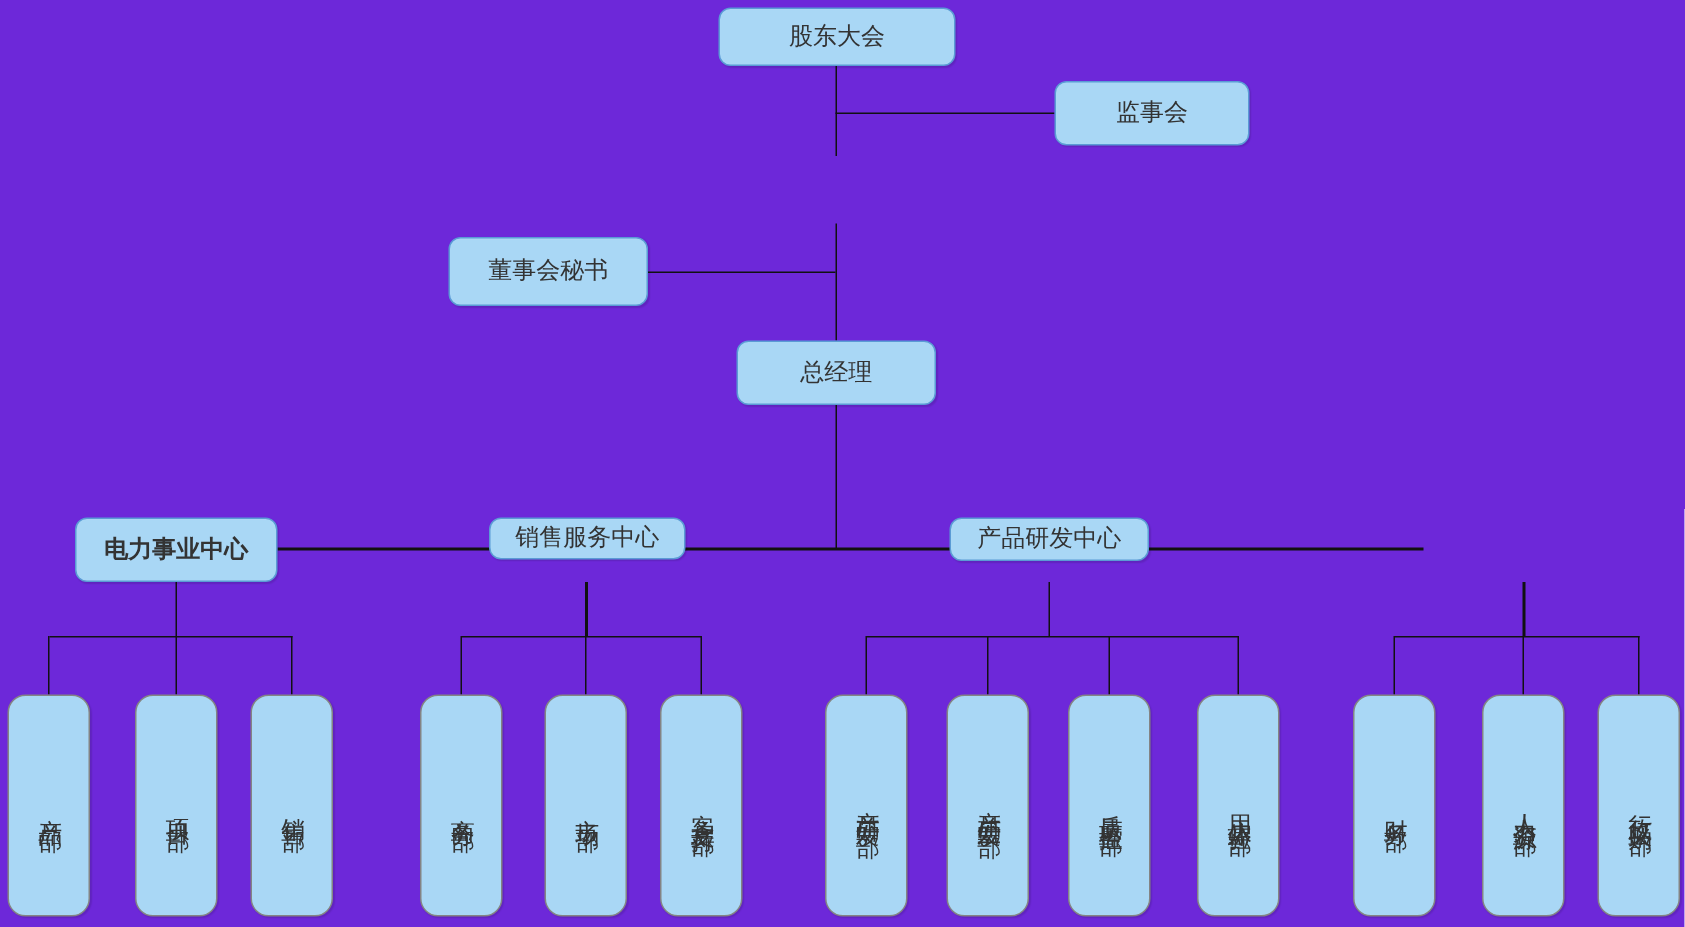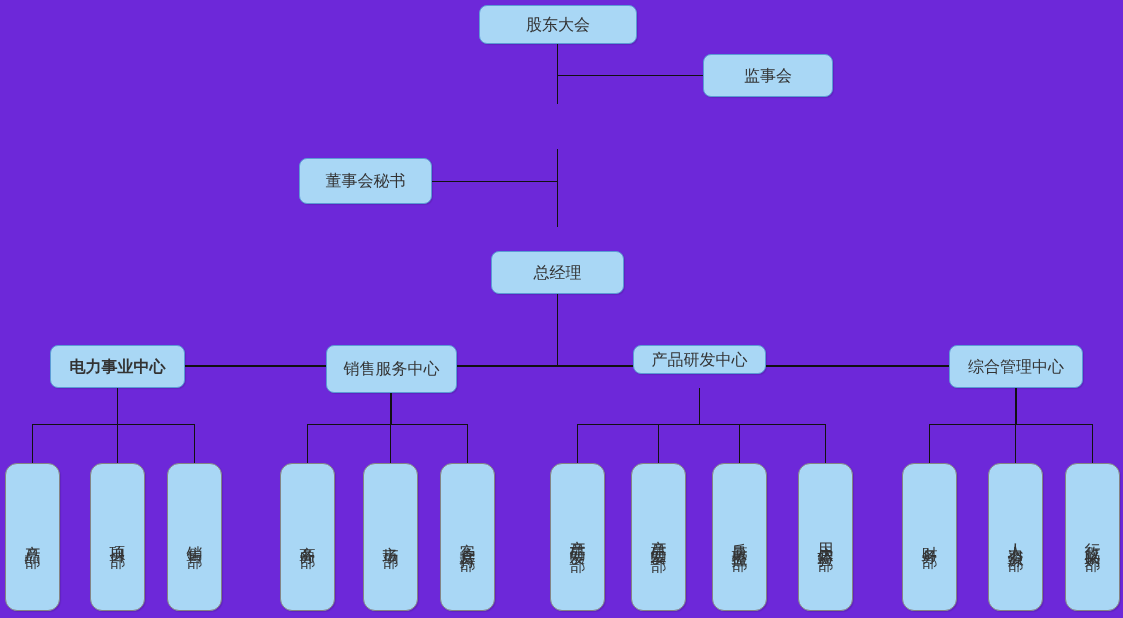--- a/index.html
+++ b/index.html
@@ -76,26 +76,25 @@
 
   <div class="vl" style="left:1015.25px; top:388px; height:36px;"></div>
   <div class="hl" style="left:929.5px; top:423.5px; width:163px;"></div>
   <div class="vl" style="left:928.75px; top:423.5px; height:39.5px;"></div>
   <div class="vl" style="left:1014.75px; top:423.5px; height:39.5px;"></div>
   <div class="vl" style="left:1091.75px; top:423.5px; height:39.5px;"></div>
 
   <div class="node h-node" style="left:479px; top:5px; width:158px; height:39px;">股东大会</div>
   <div class="node h-node" style="left:703px; top:54px; width:130px; height:43px;text-align:center;">监事会</div>
   <div class="node h-node" style="left:299px; top:158px; width:133px; height:46px;">董事会秘书</div>
-  <div class="node h-node" style="left:491px; top:227px; width:133px; height:43px;margin-top:24px;">总经理</div>
+  <div class="node h-node" style="left:491px; top:227px; width:133px; height:43px;">总经理</div>
 
   <div class="node h-node" style="left:50px; top:345px; width:135px; height:43px;font-weight:bold;">电力事业中心</div>
-  <div class="node h-node" style="left:326px; top:345px; width:131px; height:48px;">销售服务中心</div>
+  <div class="node h-node" style="left:326px; top:345px; width:131px; height:28px;">销售服务中心</div>
   <div class="node h-node" style="left:633px; top:345px; width:133px; height:29px;">产品研发中心</div>
-  <div class="node h-node" style="left:949px; top:345px; width:134px; height:43px;">综合管理中心</div>
 
   <div class="node v-node" style="left:5px; top:463px; width:55px; height:148px;">产品部</div>
   <div class="node v-node" style="left:90px; top:463px; width:55px; height:148px;">项目部</div>
   <div class="node v-node" style="left:167px; top:463px; width:55px; height:148px;">销售部</div>
 
   <div class="node v-node" style="left:280px; top:463px; width:55px; height:148px;">商务部</div>
   <div class="node v-node" style="left:363px; top:463px; width:55px; height:148px;">市场部</div>
   <div class="node v-node" style="left:440px; top:463px; width:55px; height:148px;">客户支持部</div>
 
   <div class="node v-node" style="left:550px; top:463px; width:55px; height:148px;">产品研发一部</div>

